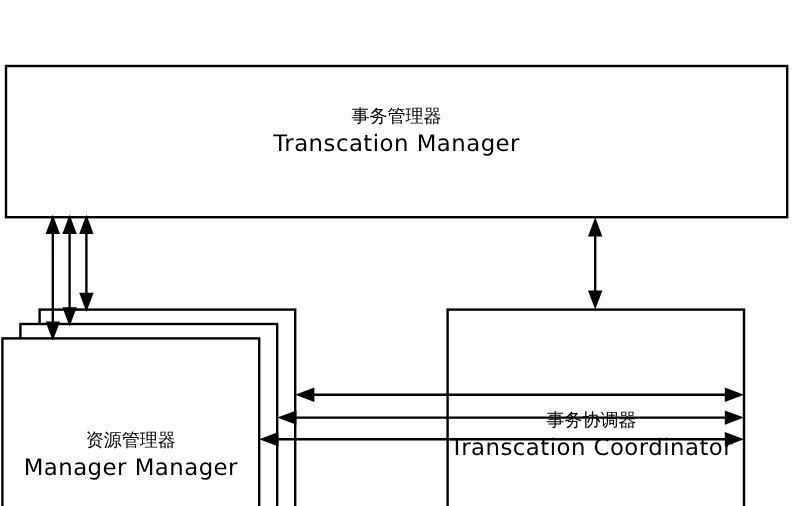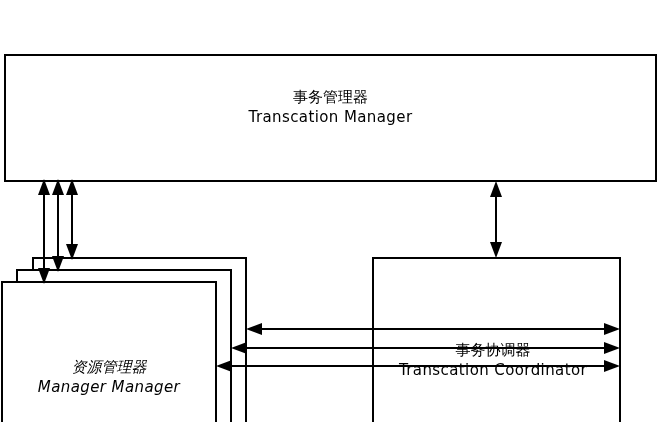--- a/index.html
+++ b/index.html
@@ -49,33 +49,32 @@
     white-space: nowrap;
     pointer-events: none;
     font-family: "DejaVu Sans", sans-serif;
   }
   .label-cn {
     display: block;
     font-size: 15px;
   }
   .label-en {
     display: block;
-    font-size: 15px;
+    font-size: 19px;
     letter-spacing: 0.4px;
   }
   #label-transaction-manager {
     left: 5px;
     top: 40px;
     width: 651px;
   }
   #label-resource-manager {
     left: 2px;
     top: 310px;
     width: 214px;
-    font-style: italic;
   }
   #label-transaction-coordinator {
     left: 373px;
     top: 293px;
     width: 240px;
   }
 </style>
 </head>
 <body>
 

